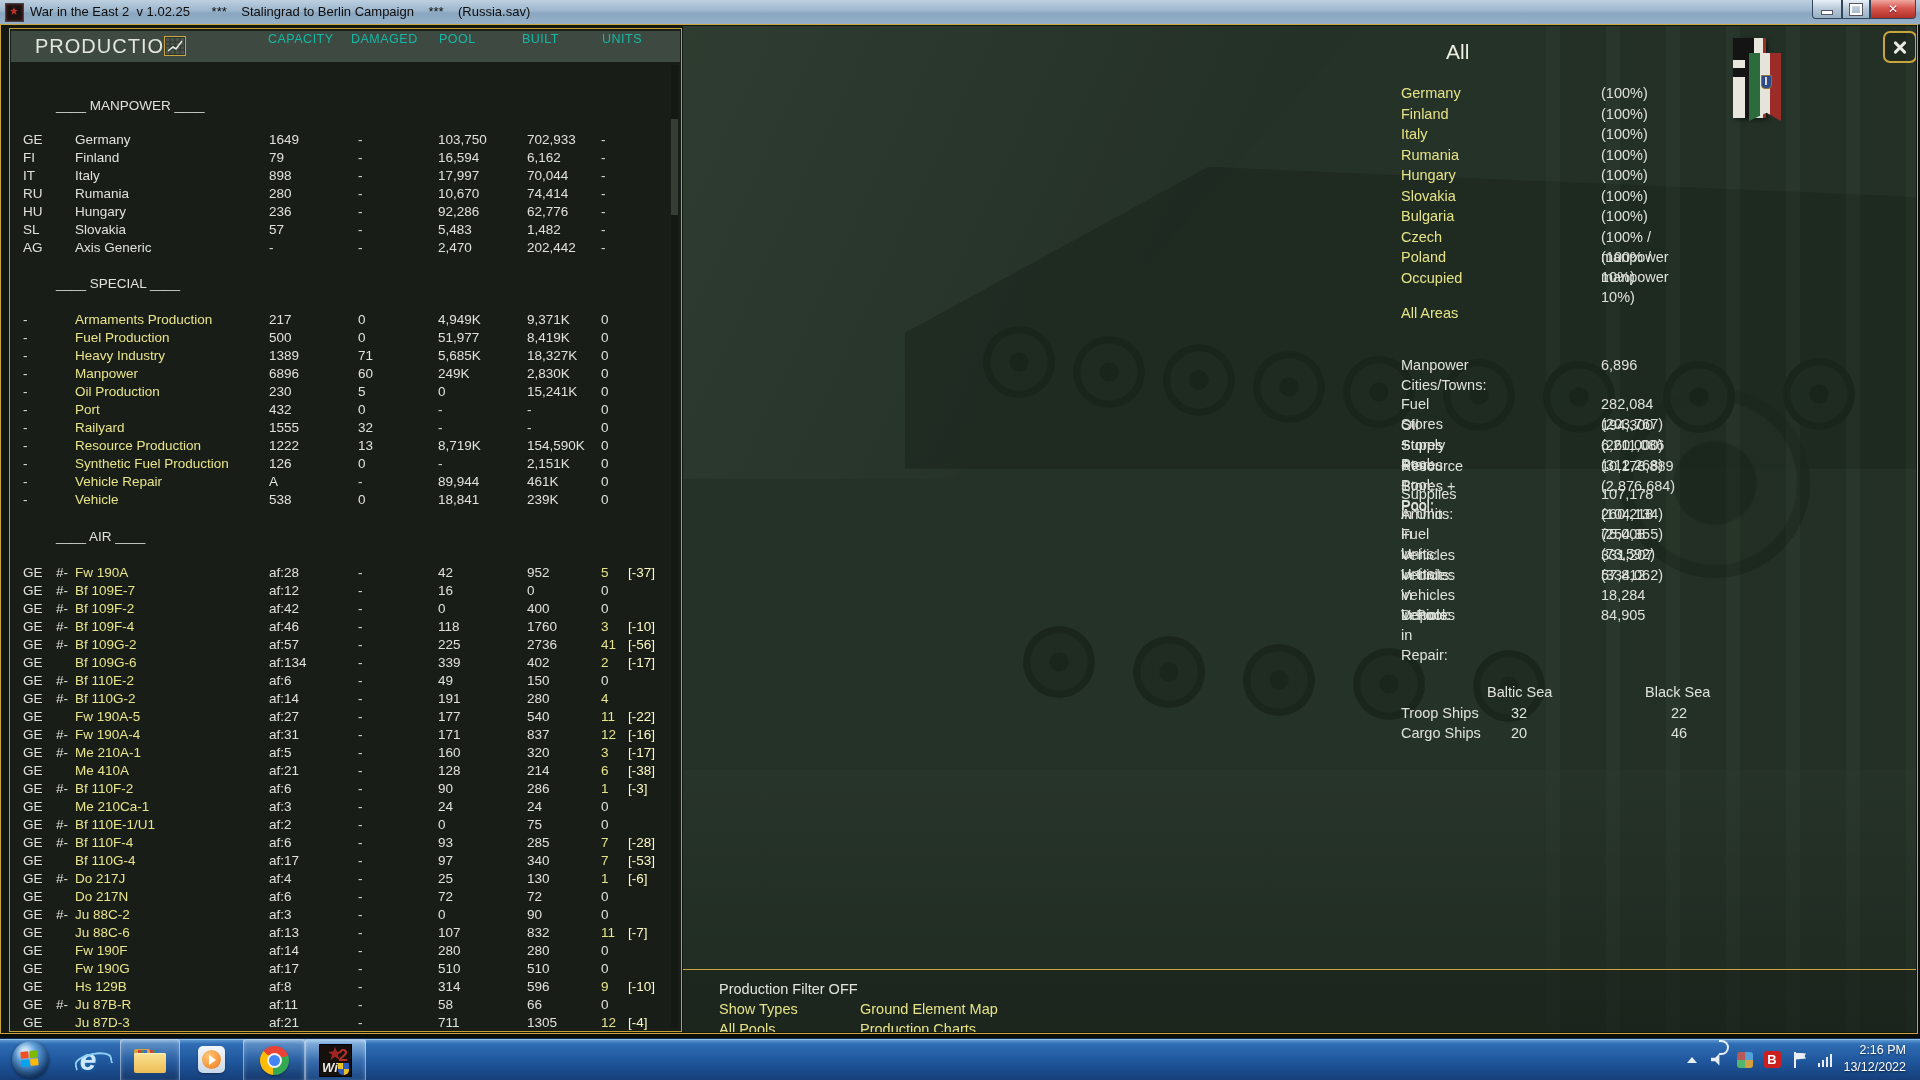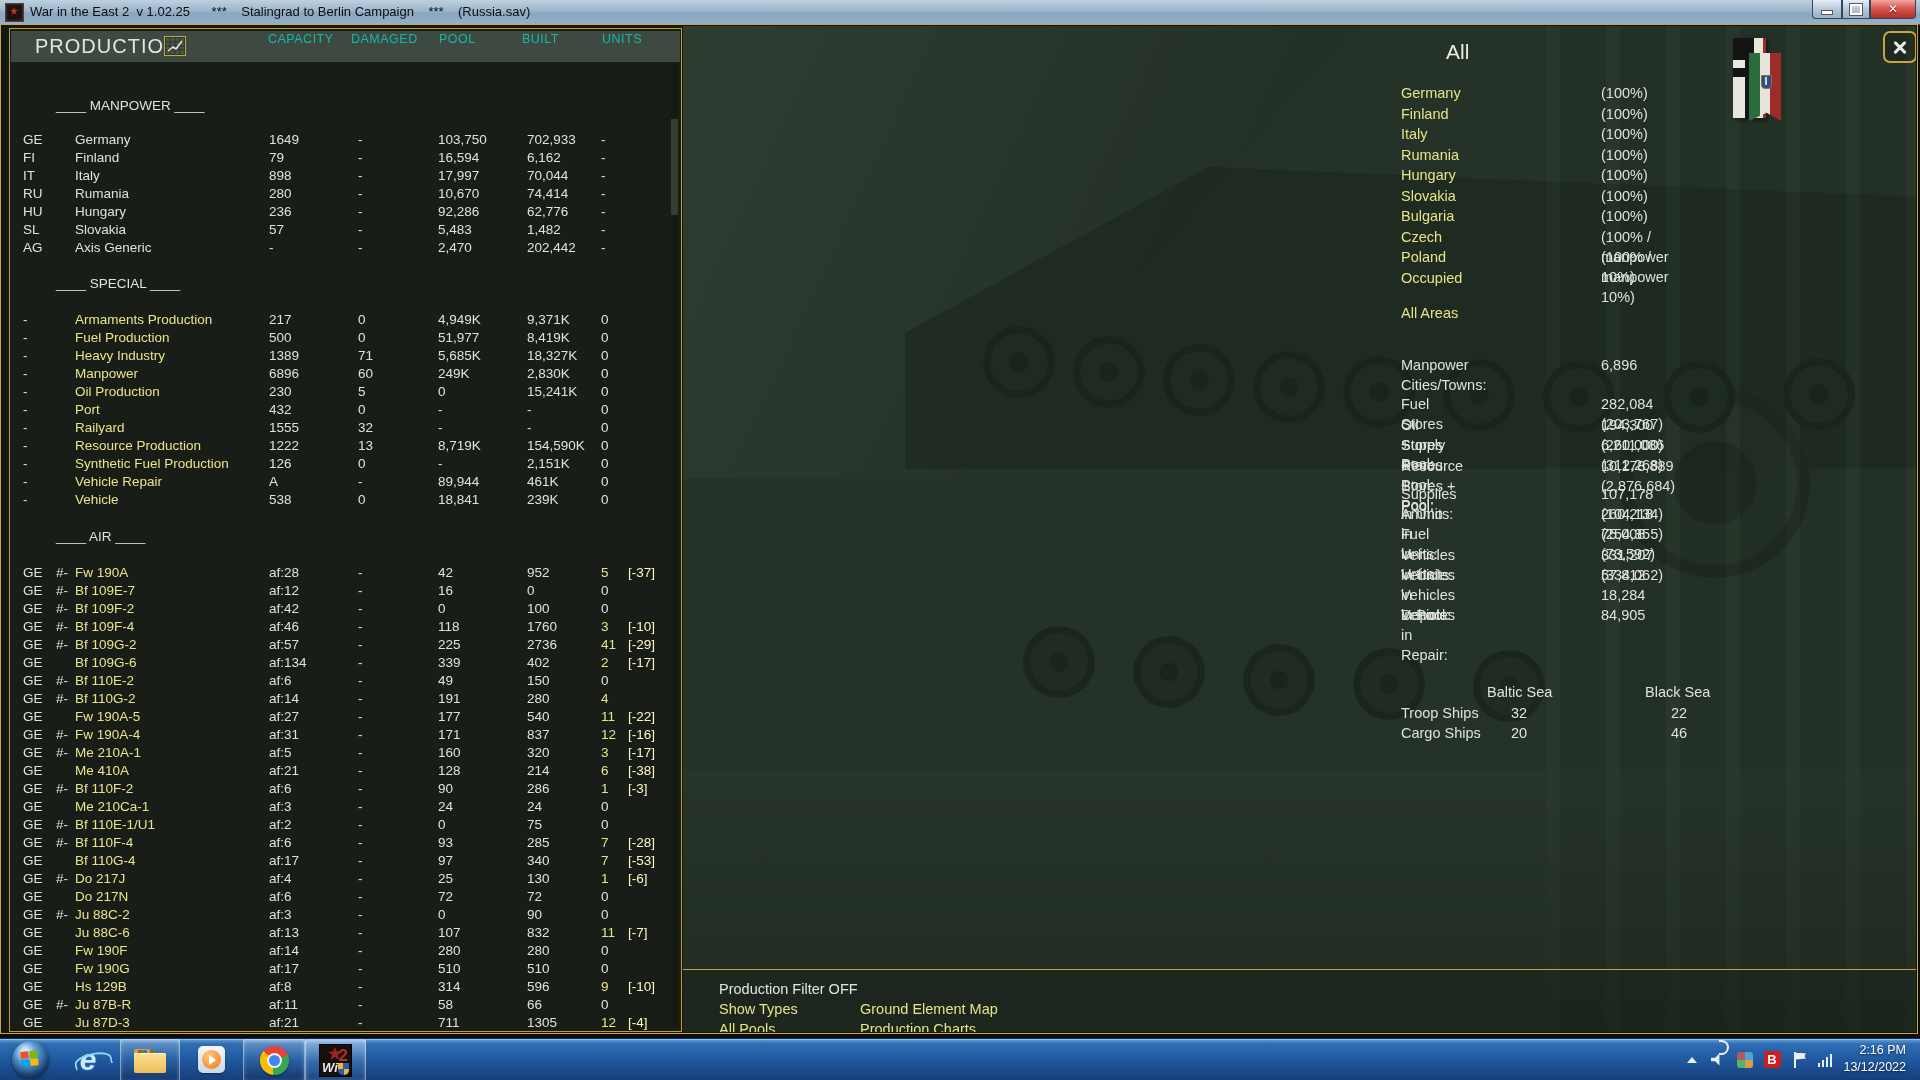--- a/index.html
+++ b/index.html
@@ -418,21 +418,21 @@
               <span class="c-built w">0</span>
               <span class="c-units w">0</span>
             </div>
             <div class="prow">
               <span class="c-code w">GE</span>
               <span class="c-mark w">#-</span>
               <span class="c-name y">Bf 109F-2</span>
               <span class="c-cap w">af:42</span>
               <span class="c-dam w">-</span>
               <span class="c-pool w">0</span>
-              <span class="c-built w">100</span>
+              <span class="c-built w">400</span>
               <span class="c-units w">0</span>
             </div>
             <div class="prow">
               <span class="c-code w">GE</span>
               <span class="c-mark w">#-</span>
               <span class="c-name y">Bf 109F-4</span>
               <span class="c-cap w">af:46</span>
               <span class="c-dam w">-</span>
               <span class="c-pool w">118</span>
               <span class="c-built w">1760</span>
@@ -441,21 +441,21 @@
             </div>
             <div class="prow">
               <span class="c-code w">GE</span>
               <span class="c-mark w">#-</span>
               <span class="c-name y">Bf 109G-2</span>
               <span class="c-cap w">af:57</span>
               <span class="c-dam w">-</span>
               <span class="c-pool w">225</span>
               <span class="c-built w">2736</span>
               <span class="c-units y">41</span>
-              <span class="c-delta r">[-29]</span>
+              <span class="c-delta r">[-56]</span>
             </div>
             <div class="prow">
               <span class="c-code w">GE</span>
               <span class="c-name y">Bf 109G-6</span>
               <span class="c-cap w">af:134</span>
               <span class="c-dam w">-</span>
               <span class="c-pool w">339</span>
               <span class="c-built w">402</span>
               <span class="c-units y">2</span>
               <span class="c-delta r">[-17]</span>

